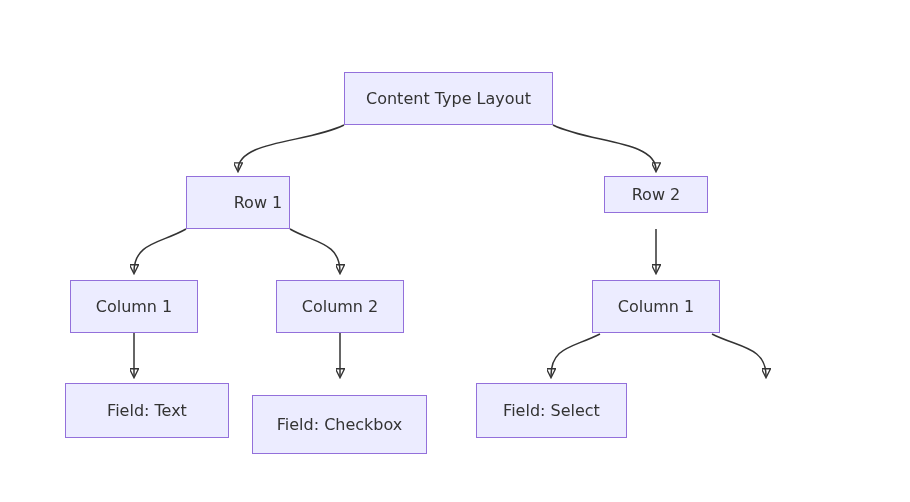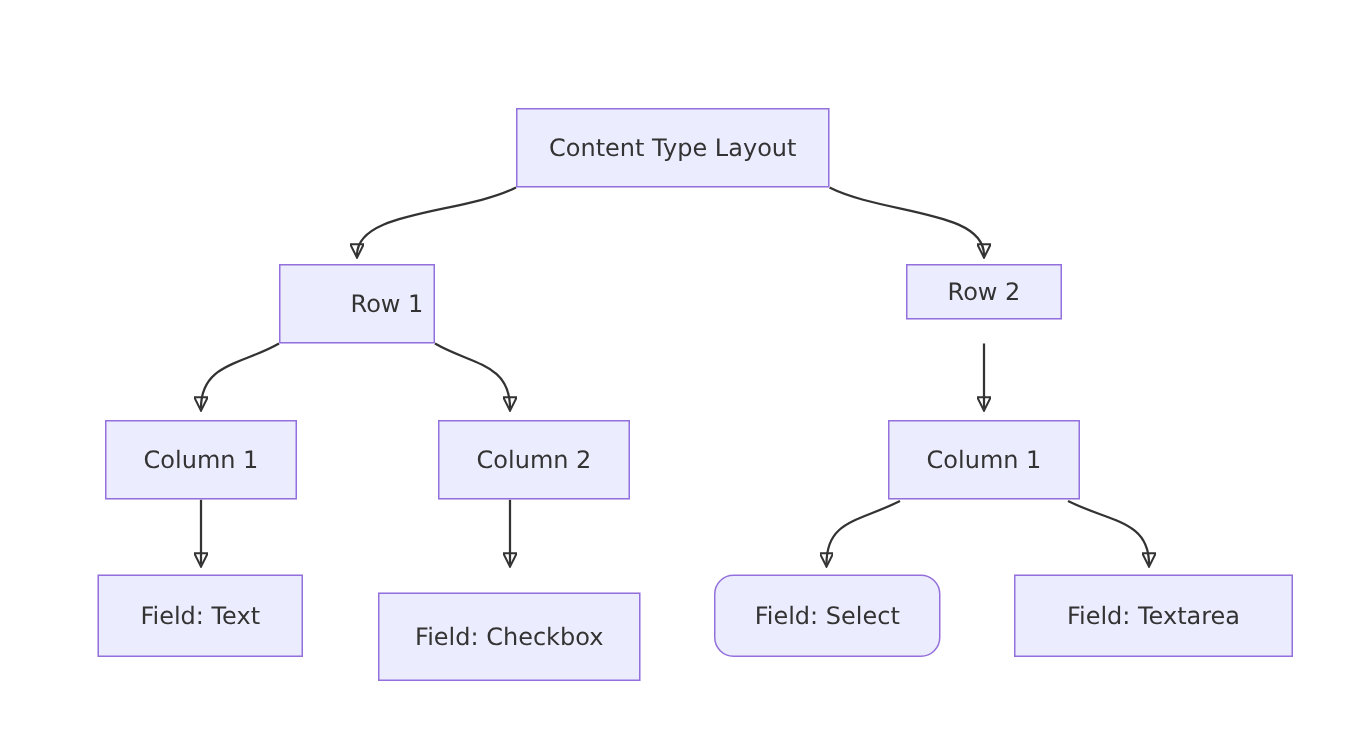--- a/index.html
+++ b/index.html
@@ -72,37 +72,34 @@
   </div>
 
   <div class="node" style="left:604px; top:176px; width:104px; height:37px;">
     <span>Row 2</span>
   </div>
 
   <div class="node" style="left:70px;  top:280px; width:128px; height:53px;">
     <span>Column 1</span>
   </div>
 
-  <div class="node" style="left:292px; top:280px; width:128px; height:53px;">
+  <div class="node" style="left:276px; top:280px; width:128px; height:53px;">
     <span>Column 2</span>
   </div>
 
   <div class="node" style="left:592px; top:280px; width:128px; height:53px;">
     <span>Column 1</span>
   </div>
 
-  <div class="node" style="left:65px;  top:383px; width:137px; height:55px;">
+  <div class="node" style="left:65px;  top:383px; width:164px; height:55px;">
     <span>Field: Text</span>
   </div>
 
   <div class="node" style="left:252px; top:395px; width:175px; height:59px;">
     <span>Field: Checkbox</span>
   </div>
 
-  <div class="node" style="left:476px; top:383px; width:151px; height:55px;border-radius:13px;">
+  <div class="node" style="left:476px; top:383px; width:151px; height:55px;">
     <span>Field: Select</span>
   </div>
 
-  <div class="node" style="left:676px; top:383px; width:186px; height:55px;">
-    <span>Field: Textarea</span>
-  </div>
 
 </div>
 
 </body></html>

